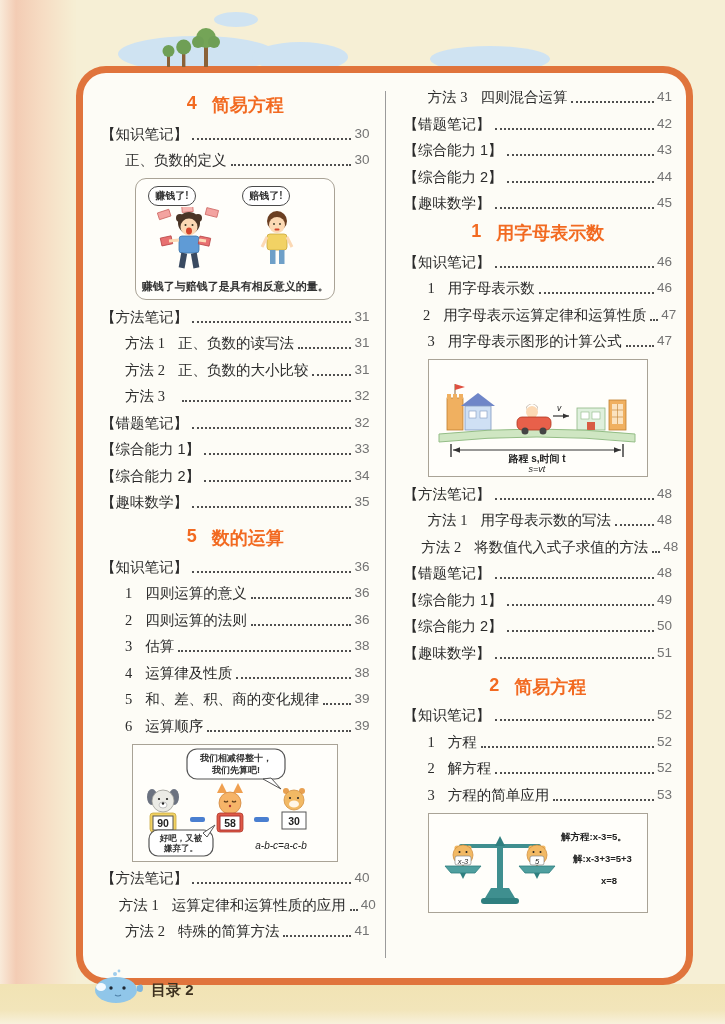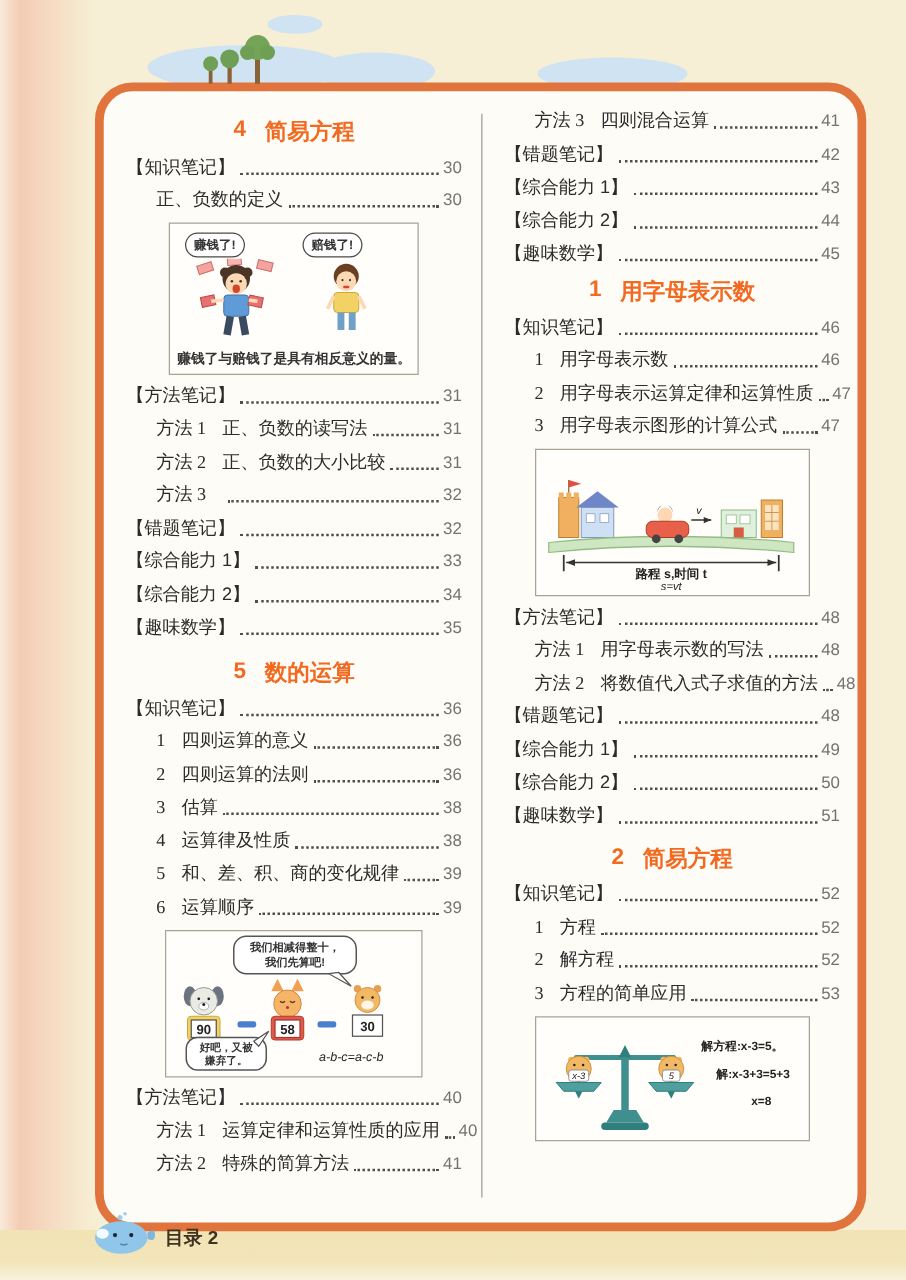--- a/index.html
+++ b/index.html
@@ -24,35 +24,35 @@
   .h-section{display:flex;justify-content:center;gap:15px;color:#f26a21;font-weight:bold;
     font-size:18px;margin:8px 0 1px;}
   .h-chapter{text-align:center;color:#2f8fe8;font-weight:bold;font-size:25px;
     letter-spacing:3px;margin:14px 0 0px;}
   .trow{display:flex;align-items:flex-end;font-size:14.5px;color:#2b2b2b;margin-top:6.5px;
     height:20px;line-height:20px;}
   .trow .lbl{white-space:nowrap;}
   .kai{font-family:"Liberation Serif","DejaVu Serif",serif;}
   .prefix{white-space:nowrap;font-family:"Liberation Serif","DejaVu Serif",serif;}
   .prefix:not(:empty){margin-right:13px;}
-  .ind{padding-left:24px;}
+  .ind{padding-left:24px;justify-content:center;}
   .leader{flex:1 1 auto;min-width:8px;border-bottom:2px dotted #4f4f4f;margin:0 3px 4px 4px;}
   .pg{white-space:nowrap;font-size:13.5px;color:#737373;}
   .figbox{position:relative;border:1px solid #a9a396;background:#fffefa;margin:8px auto 6px;}
-  .fig1{width:198px;height:120px;}
+  .fig1{width:198px;height:120px;border-radius:11px;}
   .fig2{width:204px;height:116px;}
   .fig3{width:218px;height:116px;}
   .fig4{width:218px;height:98px;}
   .bubble{position:absolute;border:1.3px solid #4a4a4a;border-radius:10px;background:#fff;
     font-size:10px;font-weight:bold;color:#333;padding:2px 6px;white-space:nowrap;}
   .b-left{left:12px;top:7px;}
   .b-right{left:106px;top:7px;}
   .caption{position:absolute;left:0;right:0;bottom:5px;text-align:center;font-size:11px;
     font-weight:bold;color:#333;font-family:"Liberation Serif","DejaVu Serif",serif;}
-  .footer{position:absolute;left:72px;top:968px;display:flex;align-items:flex-end;z-index:3;}
+  .footer{position:absolute;left:91px;top:968px;display:flex;align-items:flex-end;z-index:3;}
   .footer-label{margin-left:6px;margin-bottom:6px;font-size:15px;font-weight:bold;color:#3e3220;}
   svg text{font-family:"Liberation Sans","DejaVu Sans",sans-serif;}
 </style>
 </head>
 <body>
 
 <div class="page">
   <div class="edge-left"></div>
   <div class="edge-bottom"></div>
   <div class="cloud c1"></div>

